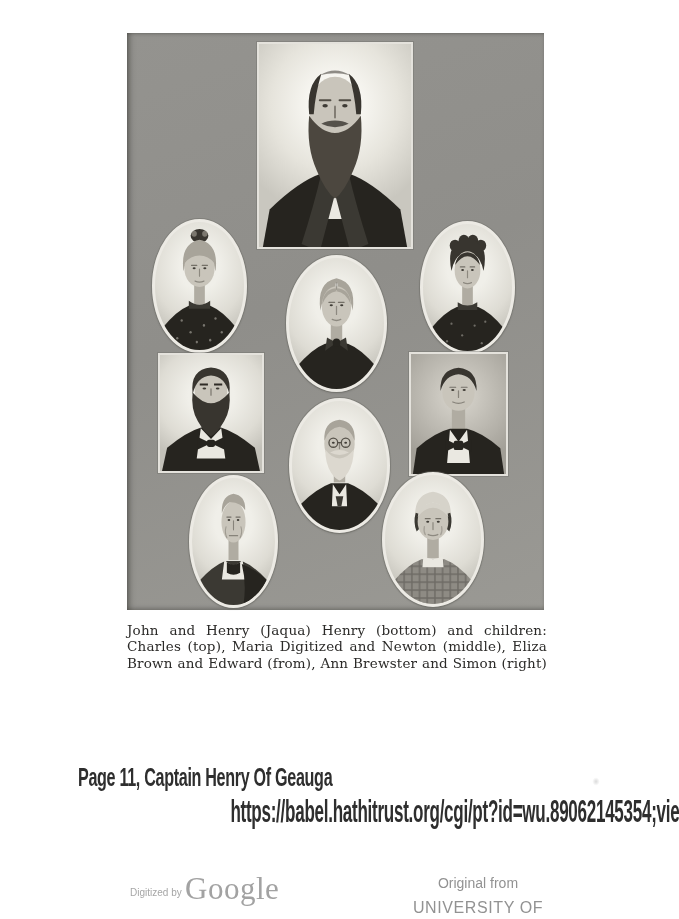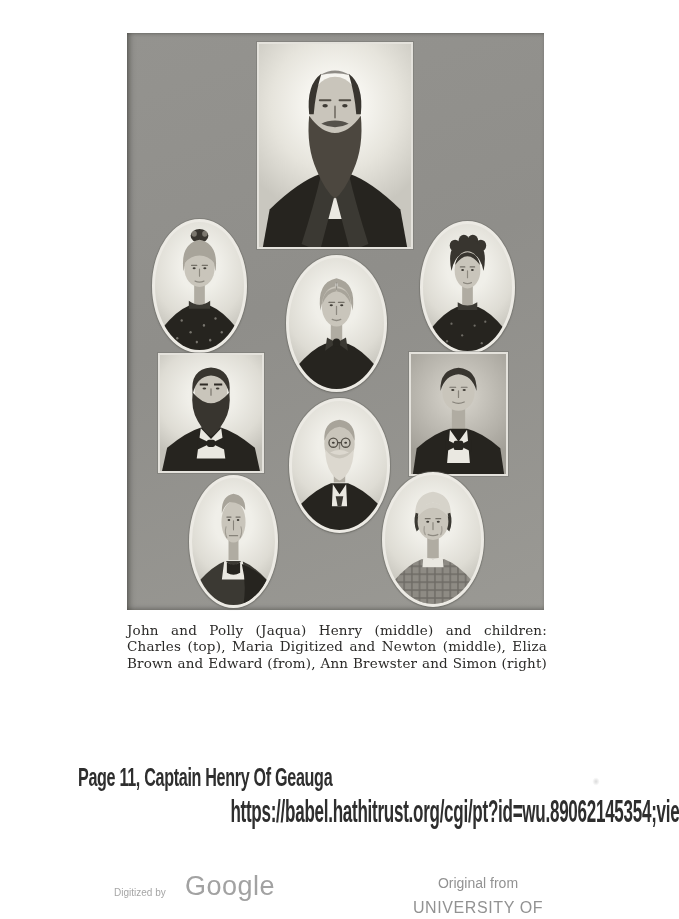--- a/index.html
+++ b/index.html
@@ -50,23 +50,23 @@
   .title-line { top:762px; font-size:26px; }
   .url-line   { top:794px; font-size:31px; }
   .cond { display:inline-block; white-space:nowrap; transform-origin:50% 50%; letter-spacing:-.5px; }
   .cond-title { transform:scaleX(.62); }
   .cond-url   { transform:scaleX(.55); }
 
   .speck { position:absolute; left:592px; top:777px; width:8px; height:9px; opacity:.22;
            background:radial-gradient(#555 0%, transparent 65%); }
 
   
-  .digitized   { position:absolute; left:114px; top:887px; font-size:10px; color:#a6a6a6; }
-  .google-logo { position:absolute; left:185px; top:871px; font-family:Liberation Sans, sans-serif;
-                 font-size:27px; color:#a2a2a2; letter-spacing:.5px; }
+  .digitized   { position:absolute; left:130px; top:887px; font-size:10px; color:#a6a6a6; }
+  .google-logo { position:absolute; left:185px; top:871px; font-family:Liberation Serif, serif;
+                 font-size:31px; color:#a2a2a2; letter-spacing:.5px; }
   .origin-block{ position:absolute; left:388px; top:875px; width:180px; text-align:center; color:#929292; }
   .origin-line1{ font-size:14px; }
   .origin-line2{ font-size:16px; letter-spacing:.6px; margin-top:8px; }
 </style>
 </head>
 <body>
 
 <div class="page">
 
   <div class="collage"></div>
@@ -254,21 +254,21 @@
       <path class="hairW" d="M34,42 Q37,29 50,28 Q63,29 66,42 Q58,33 50,33 Q42,33 34,42 Z"></path>
       <path class="feat" opacity=".7" d="M42,44 L47,44 M53,44 L58,44"></path>
       <ellipse class="eye" cx="44.5" cy="47" rx="1.6" ry="1"></ellipse>
       <ellipse class="eye" cx="55.5" cy="47" rx="1.6" ry="1"></ellipse>
       <path class="feat" opacity=".5" d="M50,48 L50,55 M45,60 Q50,62 55,60"></path>
       <path class="feat" opacity=".3" d="M41,52 Q40,57 42,60 M59,52 Q60,57 58,60"></path>
     </svg>
   </div>
 
   <div class="caption">
-    <div class="caption-line">John and Polly (Jaqua) Henry (middle) and children:</div>
+    <div class="caption-line">John and Henry (Jaqua) Henry (bottom) and children:</div>
     <div class="caption-line">Charles (top), Maria Digitized and Newton (middle), Eliza</div>
     <div class="caption-line">Brown and Edward (from), Ann Brewster and Simon (right)</div>
   </div>
 
   <div class="overlay-line title-line">
     <span class="cond cond-title">Page 11, Captain Henry Of Geauga</span>
   </div>
   <div class="overlay-line url-line">
     <span class="cond cond-url">https://babel.hathitrust.org/cgi/pt?id=wu.89062145354;view=1up;seq=33</span>
   </div>

